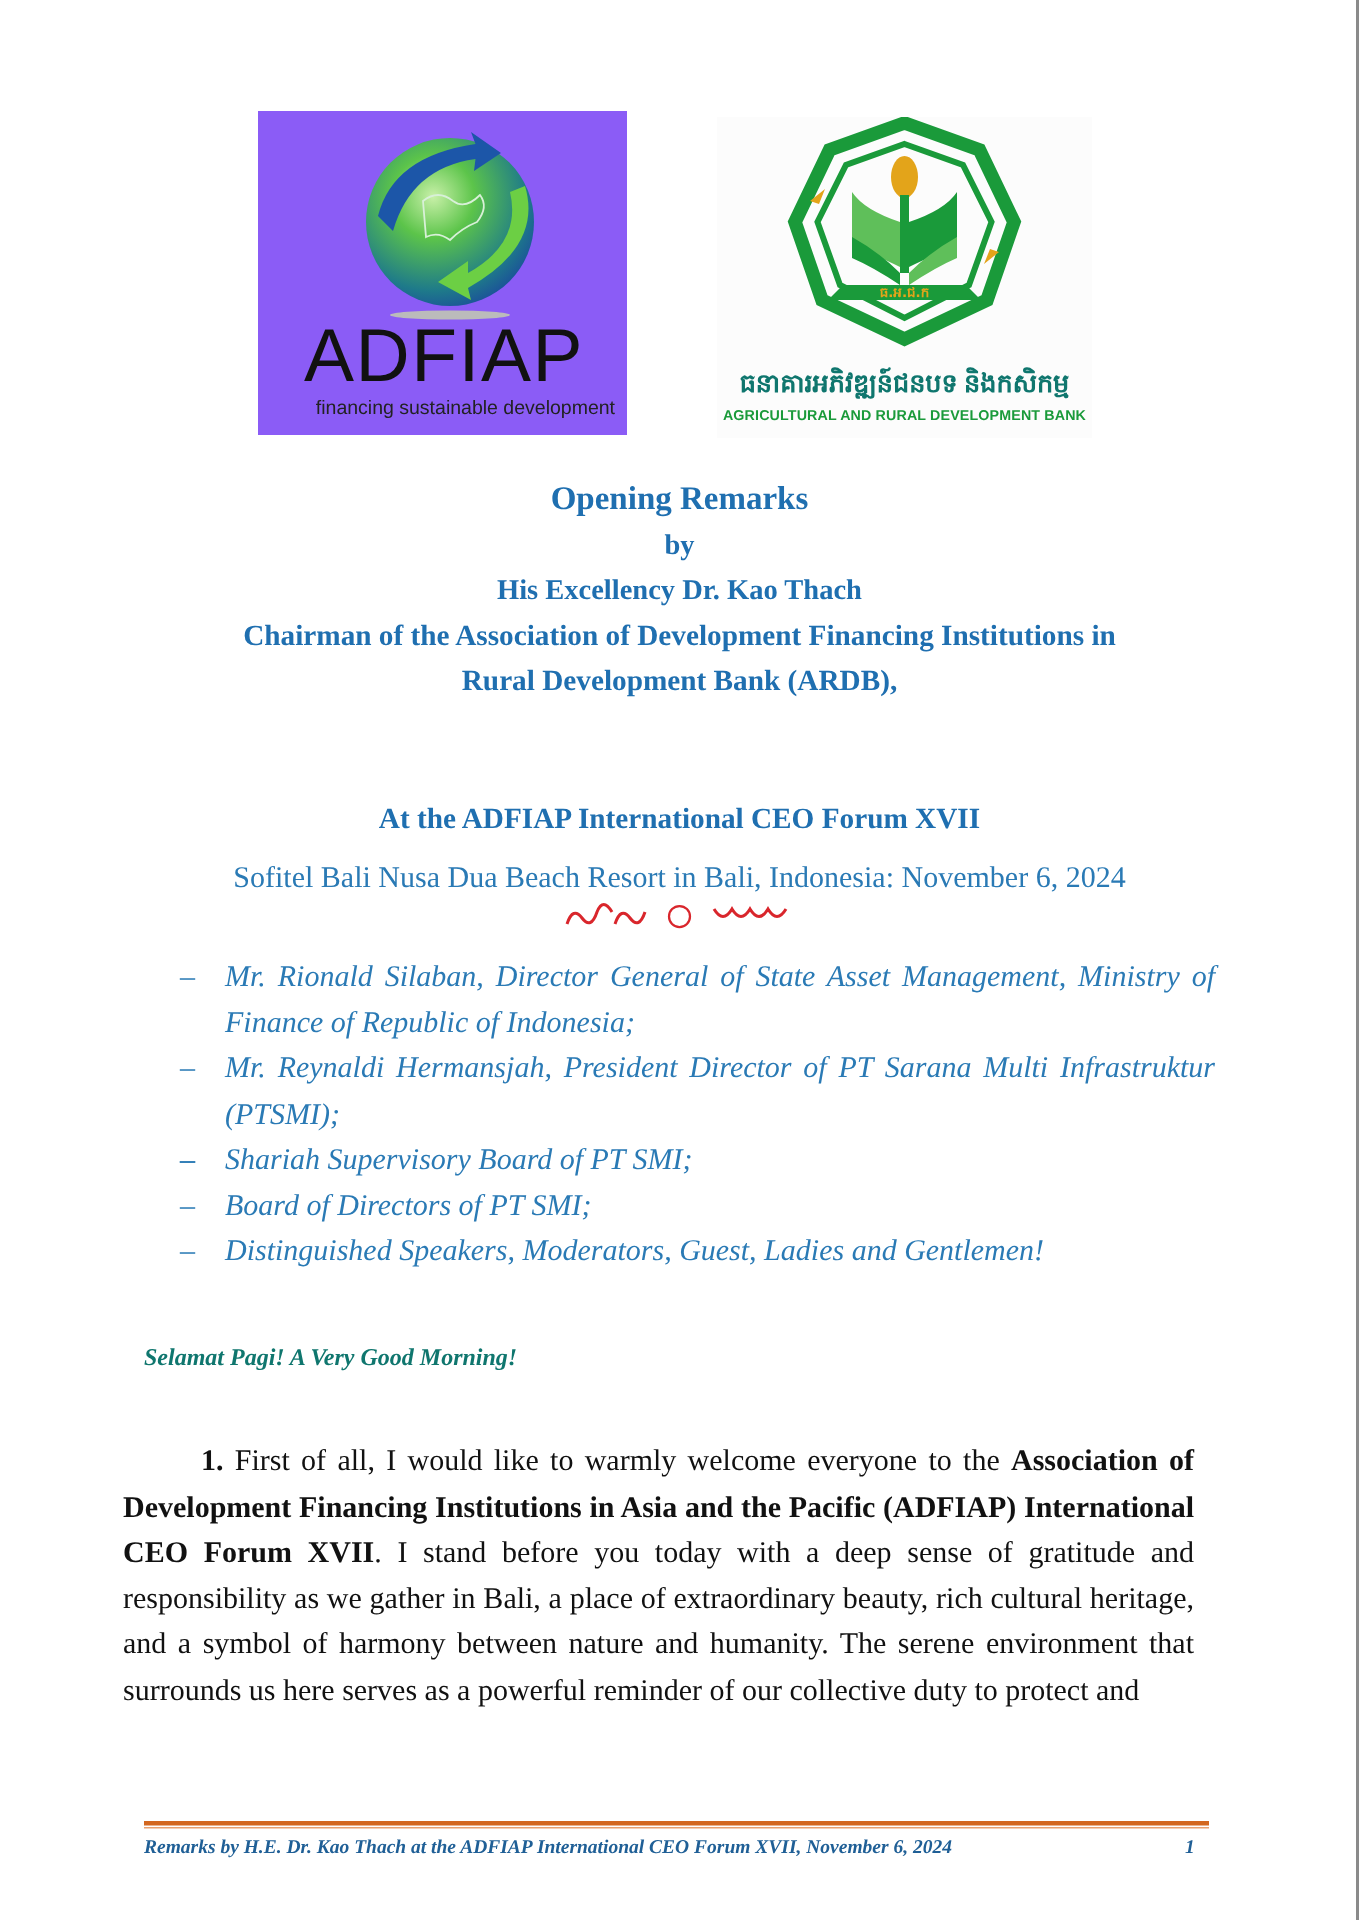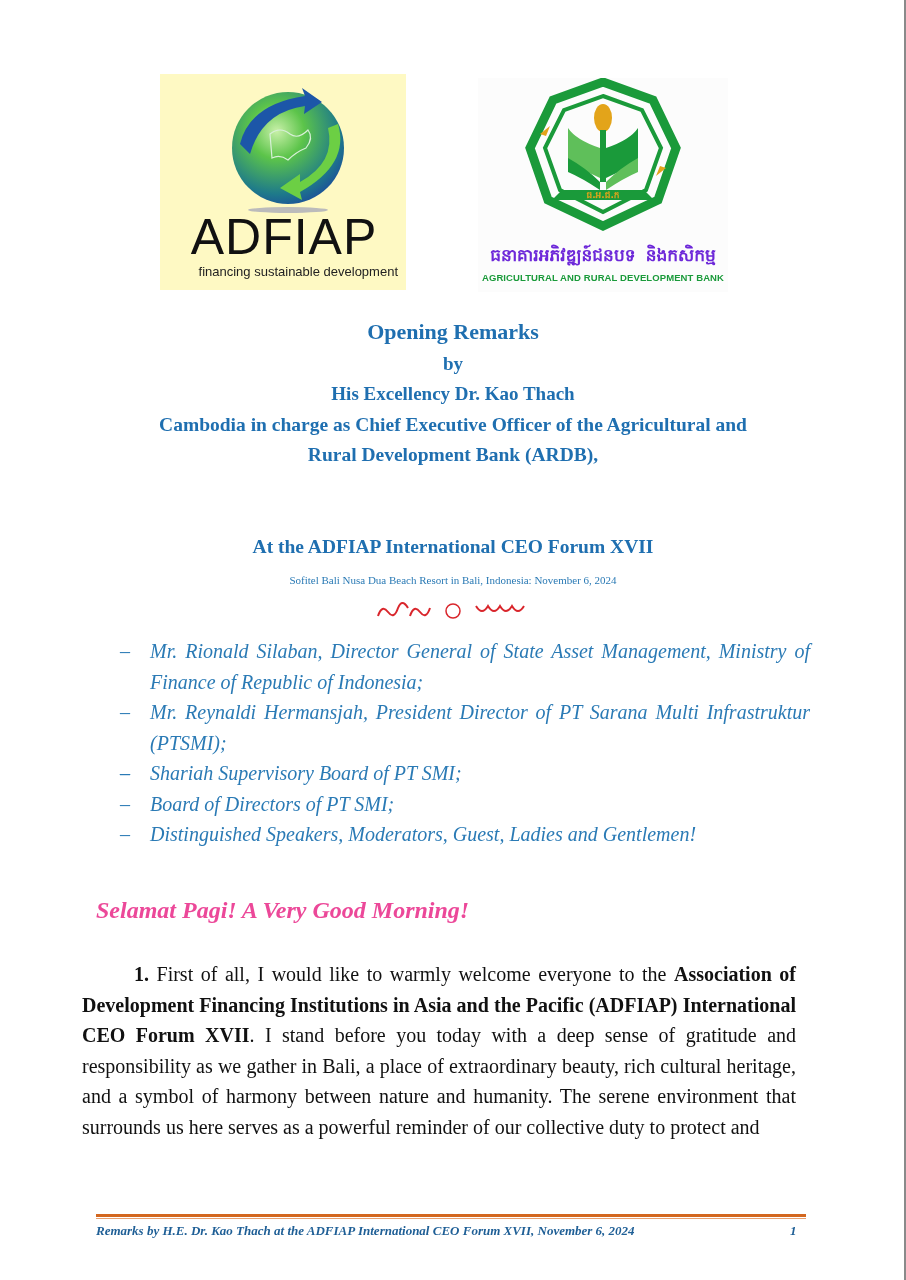--- a/index.html
+++ b/index.html
@@ -3,50 +3,50 @@
   <meta charset="utf-8">
   <style>
     html, body { margin: 0; padding: 0; }
     body {
       width: 906px; height: 1280px; background: #ffffff; position: relative; overflow: hidden;
       font-family: "Liberation Serif", "DejaVu Serif", serif;
     }
     .right-edge { position: absolute; top: 0; right: 0; width: 2px; height: 1280px; background: #8a8a8a; }
 
     
-    .logo-adfiap { position: absolute; left: 160px; top: 74px; width: 246px; height: 216px; background: #fef9c3; }
+    .logo-adfiap { position: absolute; left: 172px; top: 74px; width: 246px; height: 216px; background: #8b5cf6; }
     .globe-wrap { position: absolute; left: 50px; top: 10px; width: 150px; height: 130px; }
     .adfiap-word { position: absolute; left: 14px; top: 136px; width: 220px; text-align: center;
       font-family: "Liberation Sans", "DejaVu Sans", sans-serif; font-size: 50px; letter-spacing: 1px; color: #111; line-height: 54px; }
     .adfiap-tag { position: absolute; left: 14px; top: 190px; width: 224px; text-align: right;
       font-family: "Liberation Sans", "DejaVu Sans", sans-serif; font-size: 13px; color: #222; }
 
     .logo-ardb { position: absolute; left: 478px; top: 78px; width: 250px; height: 214px; background: #fcfcfc; }
     .ardb-emblem { position: absolute; left: 40px; top: 0px; width: 170px; height: 160px; }
     .ardb-khmer { position: absolute; left: 0; top: 166px; width: 250px; text-align: center;
-      font-family: Liberation Mono, monospace; font-size: 17px; font-weight: bold; color: #6d28d9; white-space: nowrap; }
+      font-family: Liberation Serif, serif; font-size: 17px; font-weight: bold; color: #0f766e; white-space: nowrap; }
     .ardb-en { position: absolute; left: 0; top: 194px; width: 250px; text-align: center;
       font-family: "Liberation Sans", "DejaVu Sans", sans-serif; font-size: 9.5px; font-weight: bold; color: #1a9a3a; letter-spacing: 0.1px; }
 
     
     .title-block { position: absolute; left: 90px; width: 726px; text-align: center; color: #1f6fb0; font-weight: bold; }
     .t-opening { top: 317px; font-size: 22px; line-height: 30px; }
     .t-by { top: 350px; font-size: 19px; line-height: 28px; }
     .t-name { top: 380px; font-size: 19px; line-height: 28px; }
     .t-chair { top: 410px; font-size: 19.5px; line-height: 30px; }
     .t-forum { top: 533px; font-size: 19.5px; line-height: 28px; }
-    .venue { position: absolute; left: 90px; top: 574px; width: 726px; text-align: center; color: #2a7ab5; font-size: 11px; }
+    .venue { position: absolute; left: 90px; top: 574px; width: 726px; text-align: center; color: #2a7ab5; font-size: 20px; }
     .ornament { position: absolute; left: 370px; top: 600px; width: 166px; text-align: center; color: #d9262c; font-size: 18px; letter-spacing: 1px; }
 
     
     .salutes { position: absolute; left: 118px; top: 636px; width: 692px; margin: 0; padding: 0; list-style: none; }
     .salutes li { position: relative; padding-left: 32px; color: #2a7ab5; font-style: italic; font-size: 20px; line-height: 30.5px; text-align: justify; text-align-last: left; }
     .salutes li .dash { position: absolute; left: 2px; top: 0; font-style: normal; color: #2a7ab5; }
 
-    .greeting { position: absolute; left: 96px; top: 897px; color: #ec4899; font-style: italic; font-weight: bold; font-size: 24px; }
+    .greeting { position: absolute; left: 96px; top: 897px; color: #0f766e; font-style: italic; font-weight: bold; font-size: 16px; }
 
     .body-para { position: absolute; left: 82px; top: 939px; width: 714px; font-size: 20px; line-height: 30.5px; color: #111; text-align: justify; }
     .body-para .num { font-weight: bold; margin-left: 52px; }
     .body-para b { font-weight: bold; }
 
     
     .footer-rule1 { position: absolute; left: 96px; top: 1214px; width: 710px; height: 3px; background: #d3671f; }
     .footer-rule2 { position: absolute; left: 96px; top: 1218px; width: 710px; height: 1px; background: #e8a070; }
     .footer-text { position: absolute; left: 96px; top: 1223px; color: #1f5f96; font-style: italic; font-weight: bold; font-size: 13px; }
     .page-num { position: absolute; left: 790px; top: 1223px; color: #1f5f96; font-style: italic; font-weight: bold; font-size: 13px; }
@@ -95,21 +95,21 @@
     </svg>
   </div>
   <div class="ardb-khmer">ធនាគារអភិវឌ្ឍន៍ជនបទ និងកសិកម្ម</div>
   <div class="ardb-en">AGRICULTURAL AND RURAL DEVELOPMENT BANK</div>
 </div>
 
 <div class="title-block t-opening">Opening Remarks</div>
 <div class="title-block t-by">by</div>
 <div class="title-block t-name">His Excellency Dr. Kao Thach</div>
 <div class="title-block t-chair">
-  <div>Cambodia in charge as Chief Executive Officer of the Agricultural and</div>
+  <div>Chairman of the Association of Development Financing Institutions in</div>
   <div>Rural Development Bank (ARDB),</div>
 </div>
 <div class="title-block t-forum">At the ADFIAP International CEO Forum XVII</div>
 <div class="venue">Sofitel Bali Nusa Dua Beach Resort in Bali, Indonesia: November 6, 2024</div>
 <div class="ornament">
   <svg width="166" height="22" viewBox="0 0 166 22">
     <g fill="none" stroke="#d9262c" stroke-width="2">
       <path d="M8 16 q4 -12 10 -4 q6 8 10 -4 q4 -10 10 0"></path>
       <path d="M40 16 q4 -12 10 -4 q6 8 10 -4"></path>
       <circle cx="83" cy="11" r="7" stroke-width="1.5"></circle>

